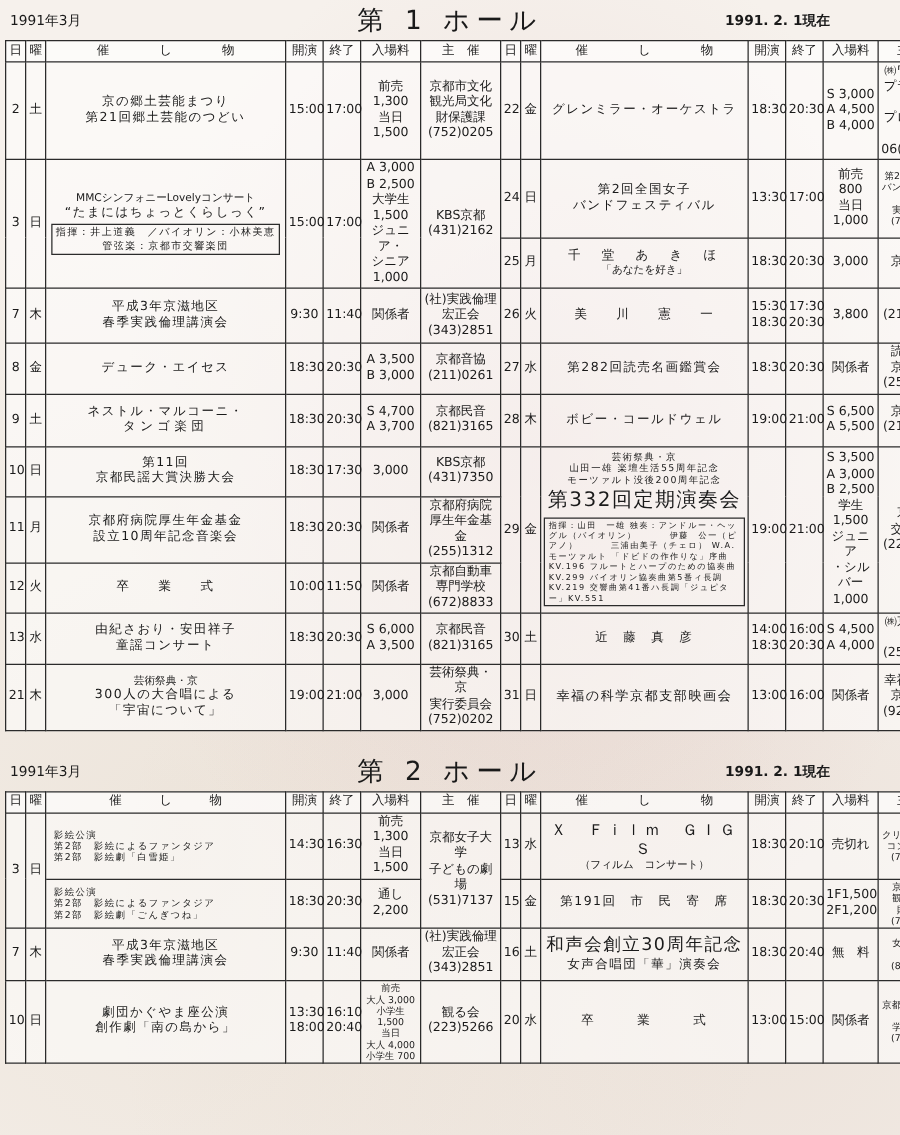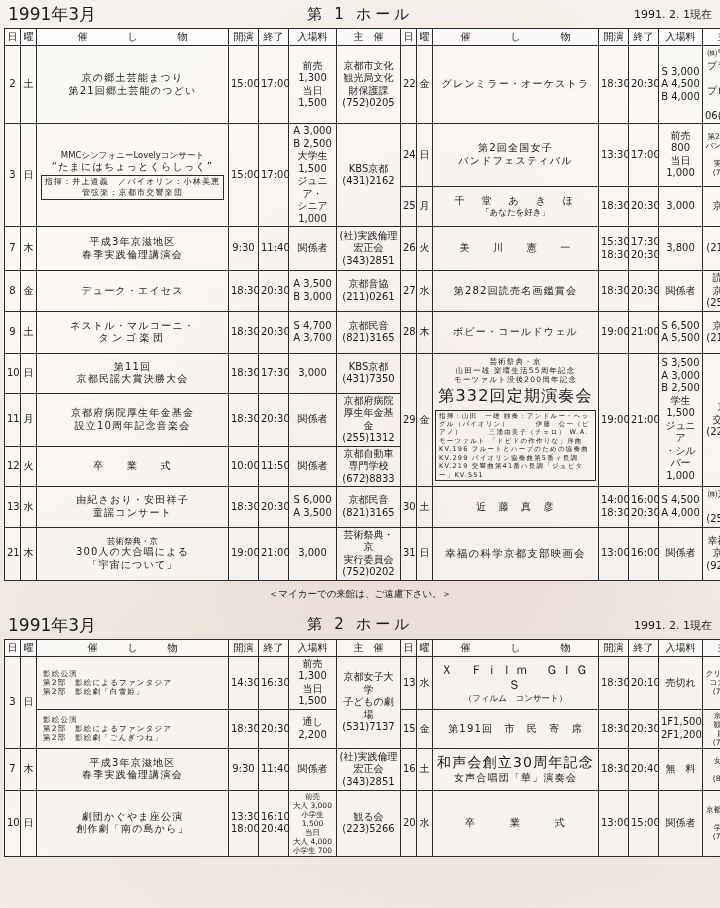--- a/index.html
+++ b/index.html
@@ -34,23 +34,23 @@
     border:1px solid #2b2b2b;
     font-size:10px;
     line-height:1.25;
     padding:1px 2px;
     vertical-align:middle;
     text-align:center;
     font-weight:normal;
   }
   .banner td{border:none;background:transparent;}
   .banner{width:712px;border-collapse:collapse;table-layout:fixed;}
-  .banner .date{font-size:17px;text-align:left;padding:3px 4px 2px 4px;}
-  .banner .hall{font-size:15px;text-align:center;letter-spacing:.25em;padding:2px 0 2px 0;margin-top:48px;}
-  .banner .date-r{font-size:11px;text-align:right;padding:3px 4px 2px 4px;}
+  .banner .date{font-size:11px;text-align:left;padding:3px 4px 2px 4px;}
+  .banner .hall{font-size:21px;text-align:center;letter-spacing:.25em;padding:2px 0 2px 0;margin-top:48px;}
+  .banner .date-r{font-size:11px;text-align:center;padding:3px 4px 2px 4px;font-weight:bold;}
 
   .hdr td{font-size:10px;height:14px;background:rgba(255,255,255,.35);}
   .day{font-size:10px;}
   .dow{font-size:10px;}
   .title{
     text-align:center;font-size:11.5px;letter-spacing:.12em;
     padding:3px 2px;
   }
   .title .l1{display:block;}
   .title .l2{display:block;}
@@ -485,21 +485,20 @@
         <td class="org">
           <span class="kv">幸福の科学</span>
           <span class="kv">京都支部</span>
           <span class="kv">(922)3535</span>
         </td>
       </tr>
     </tbody>
       </table>
 
     <div class="note">
-      <div class="l2">＜マイカーでの来館は、ご遠慮下さい。＞</div>
     </div>
   </div>
 
   <div class="spacer"></div>
 
   <div class="block">
     <table class="banner">
       <tbody>
           <tr>
         <td class="date" style="width:180px">1991年3月</td>

